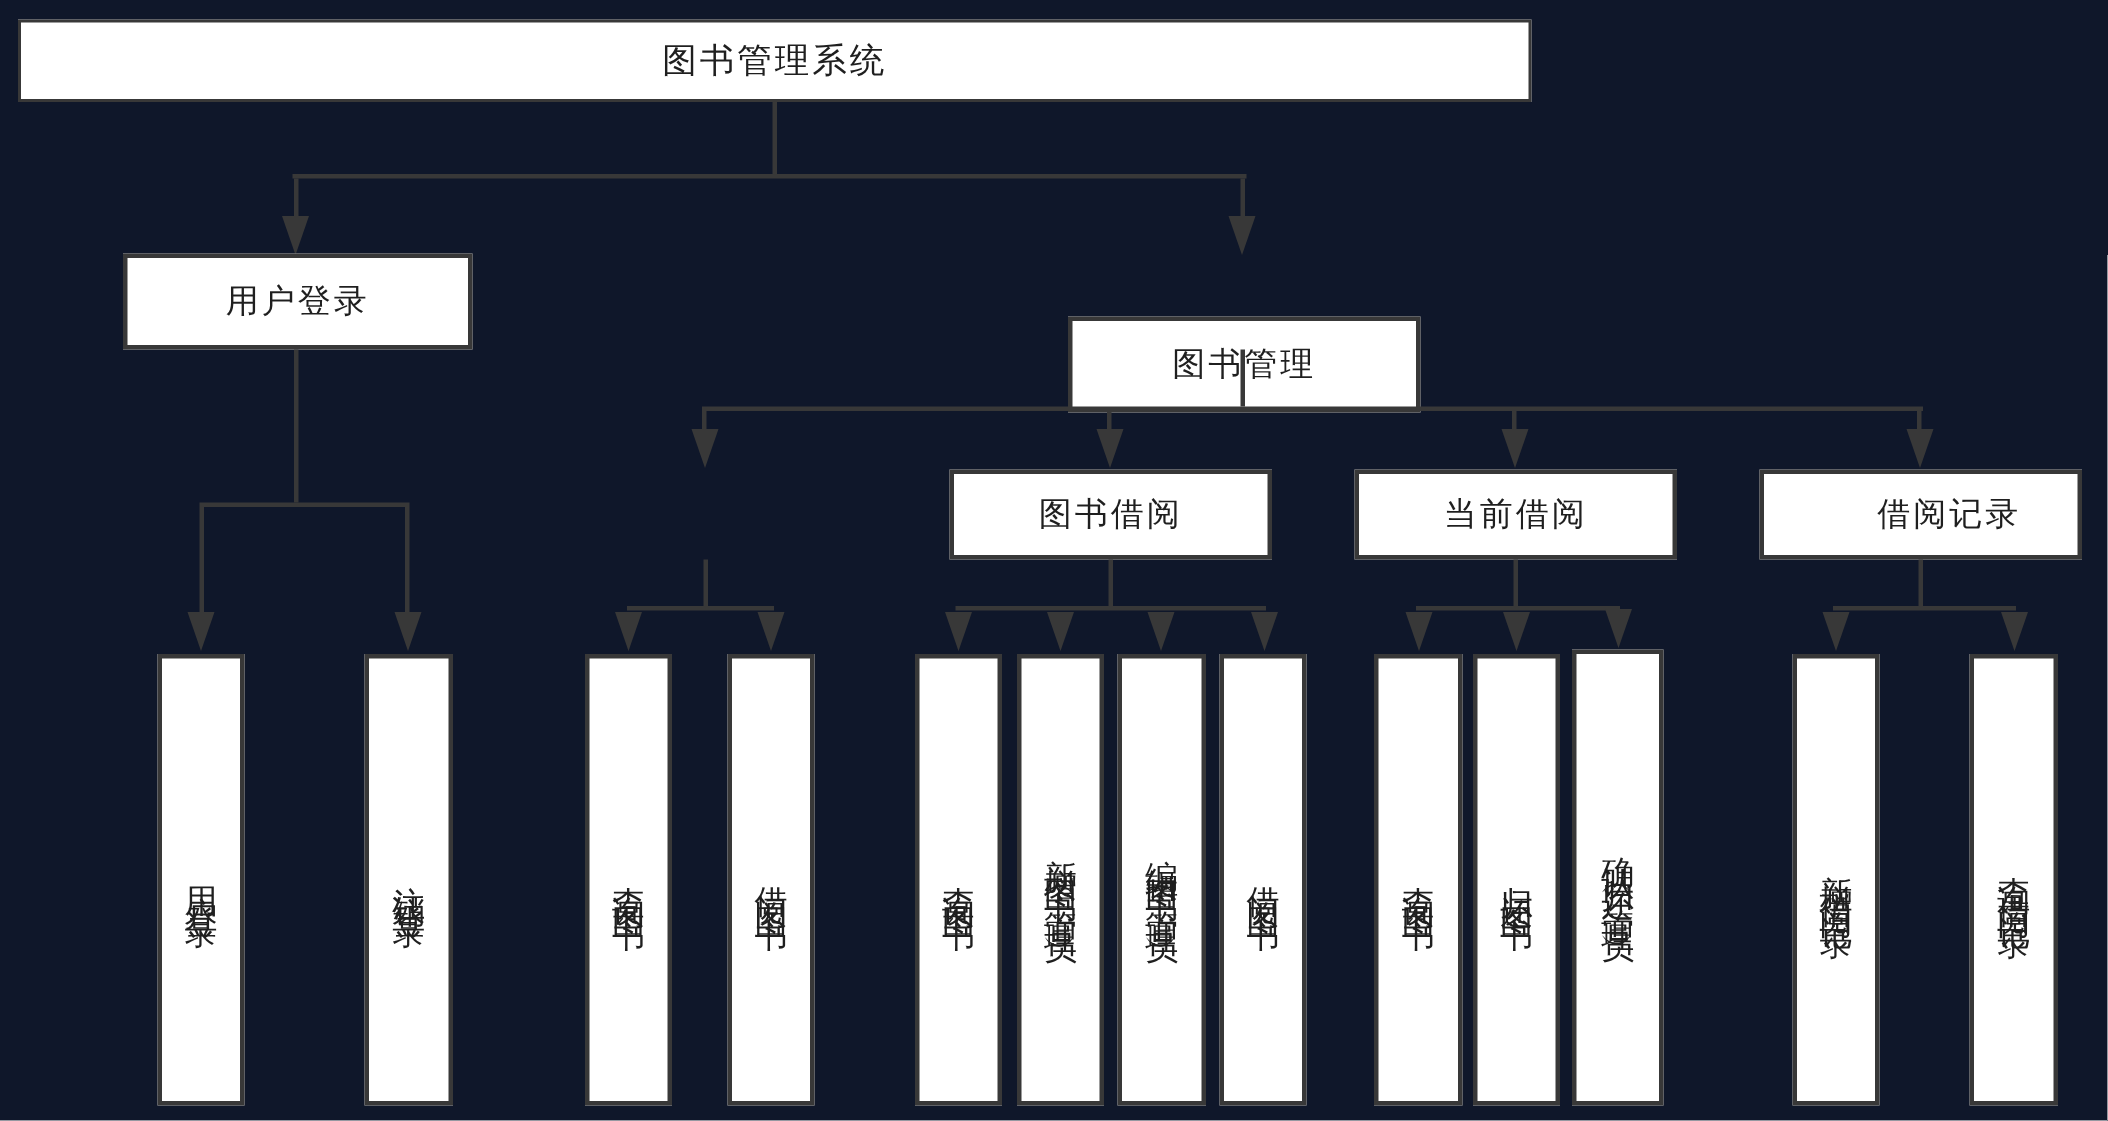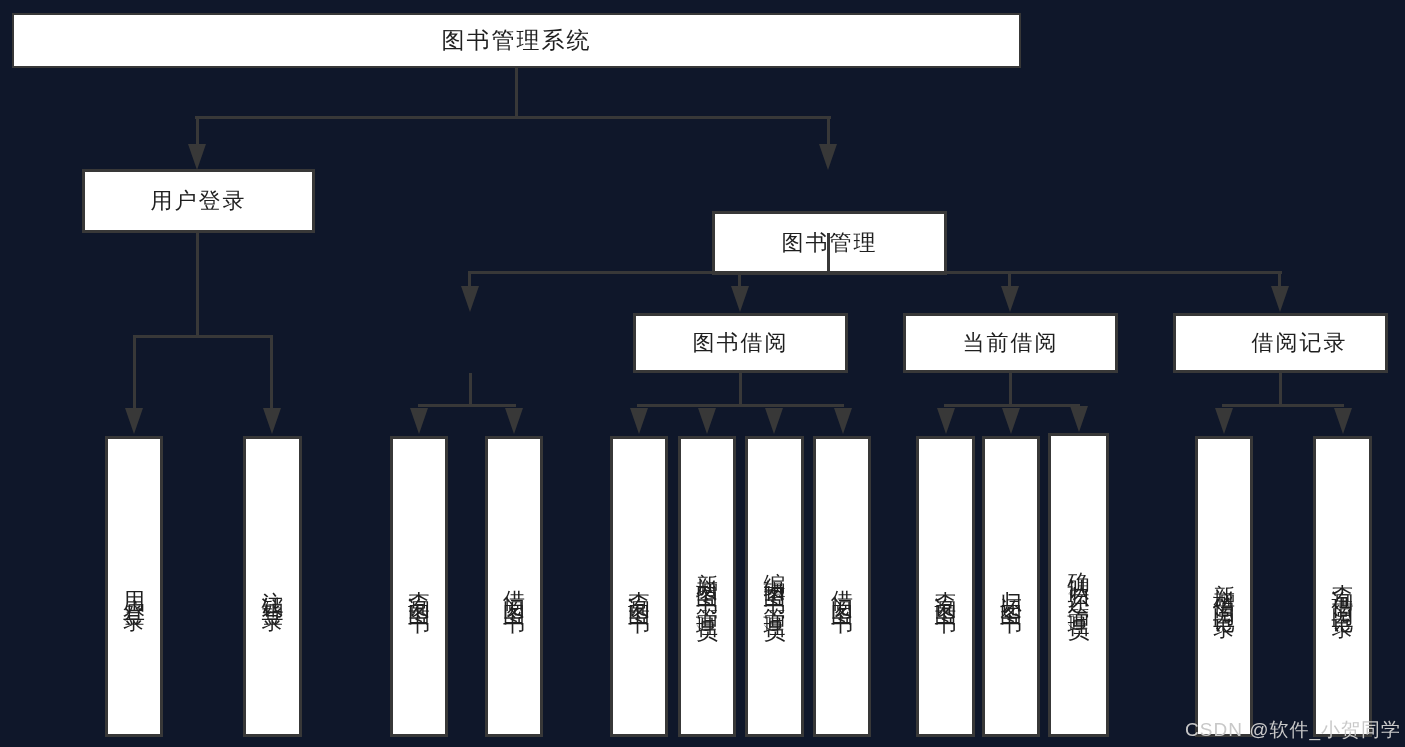--- a/index.html
+++ b/index.html
@@ -158,15 +158,14 @@
     <span>确认归还（管理员）</span>
   </div>
 
   <div class="box vbox" style="left:1195px;top:436px;width:58px;height:301px;">
     <span>新增借阅记录</span>
   </div>
   <div class="box vbox" style="left:1313px;top:436px;width:59px;height:301px;">
     <span>查询借阅记录</span>
   </div>
 
-  <div class="watermark">CSDN @软件_小贺同学</div>
 
 </div>
 
 </body></html>

